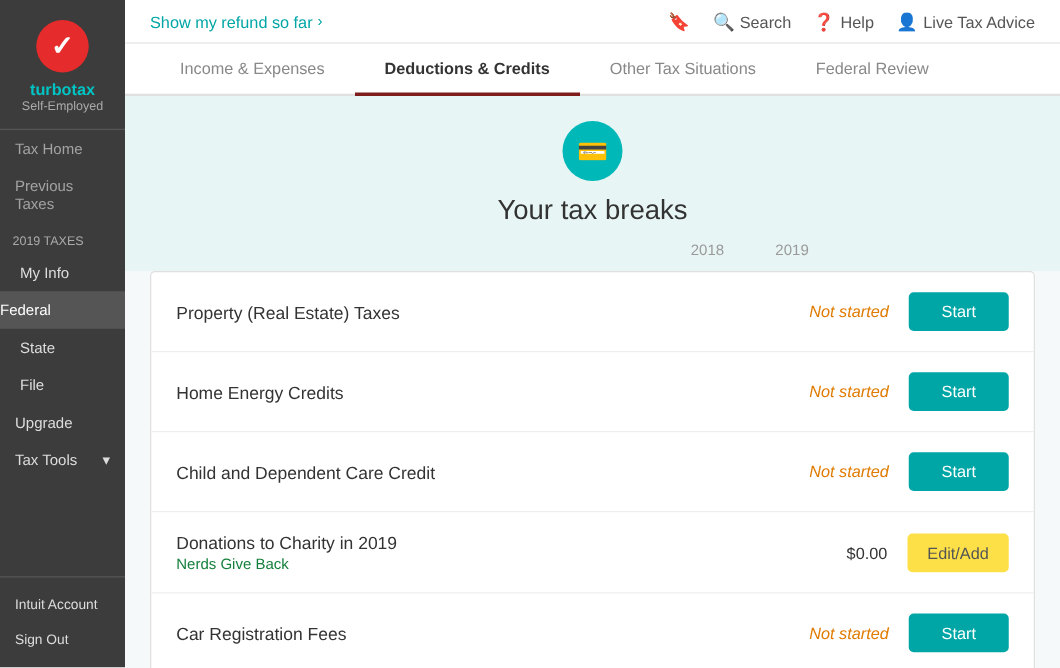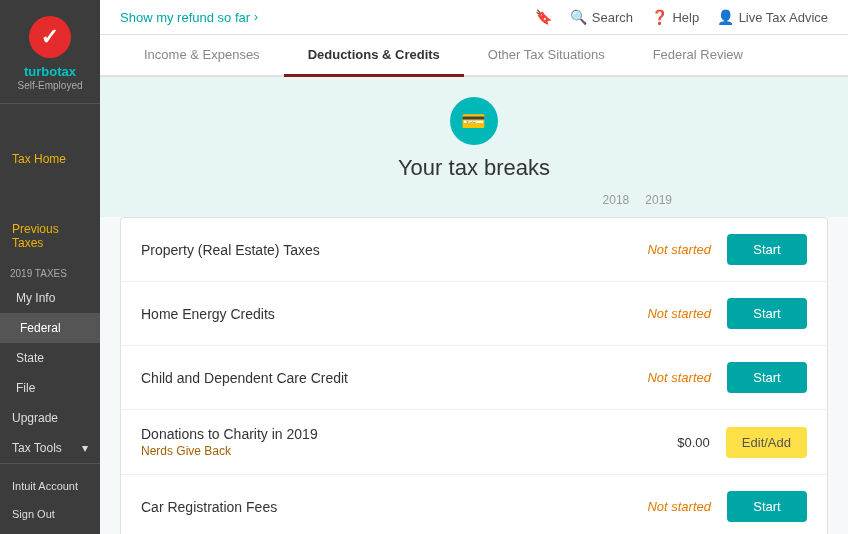--- a/index.html
+++ b/index.html
@@ -64,22 +64,21 @@
       color: #ddd;
       font-size: 12px;
       cursor: pointer;
       text-align: left;
     }
     .sidebar-item.active {
       background: #555;
       color: #fff;
     }
     .sidebar-item.highlighted {
-      color: #eab308;
-      margin-top: 40px;
+      color: #a3a3a3;
     }
     .sidebar-tools {
       display: flex;
       align-items: center;
       justify-content: space-between;
       width: 100%;
       padding: 8px 12px;
       color: #ddd;
       font-size: 12px;
       cursor: pointer;
@@ -190,21 +189,21 @@
     }
     .header-title {
       font-size: 22px;
       color: #333;
       margin-bottom: 4px;
     }
     .year-row {
       display: flex;
       justify-content: flex-end;
       padding: 8px 30px 0;
-      gap: 16px;
+      gap: 41px;
       font-size: 12px;
       color: #999;
       width: 100%;
       margin-right: 60px;
     }
 
     
     .items-container {
       background: #fff;
       margin: 0 20px;
@@ -221,21 +220,21 @@
     .tax-item:last-child { border-bottom: none; }
     .tax-item-info {
       flex: 1;
     }
     .tax-item-name {
       font-size: 14px;
       color: #333;
     }
     .tax-item-sub {
       font-size: 12px;
-      color: #a16207;
+      color: #15803d;
       margin-top: 2px;
     }
     .tax-item-status {
       min-width: 100px;
       text-align: right;
       color: #e07b00;
       font-size: 13px;
       font-style: italic;
       margin-right: 16px;
     }
@@ -278,21 +277,21 @@
     <span class="logo-text">turbotax</span>
     <span class="logo-sub">Self-Employed</span>
   </div>
 
   <div class="sidebar-item highlighted">Tax Home</div>
   <div class="sidebar-item highlighted">Previous Taxes</div>
 
   <div class="sidebar-section-label">2019 TAXES</div>
 
   <div class="sidebar-item" style="padding-left:16px;">My Info</div>
-  <div class="sidebar-item active" style="padding-left:20px;">Federal</div>
+  <div class="sidebar-item active" style="padding-left:0;">Federal</div>
   <div class="sidebar-item" style="padding-left:16px;">State</div>
   <div class="sidebar-item" style="padding-left:16px;">File</div>
   <div class="sidebar-item">Upgrade</div>
   <div class="sidebar-tools">
     <span>Tax Tools</span>
     <span>▾</span>
   </div>
 
   <div class="sidebar-bottom">
     <div class="sidebar-item">Intuit Account</div>

